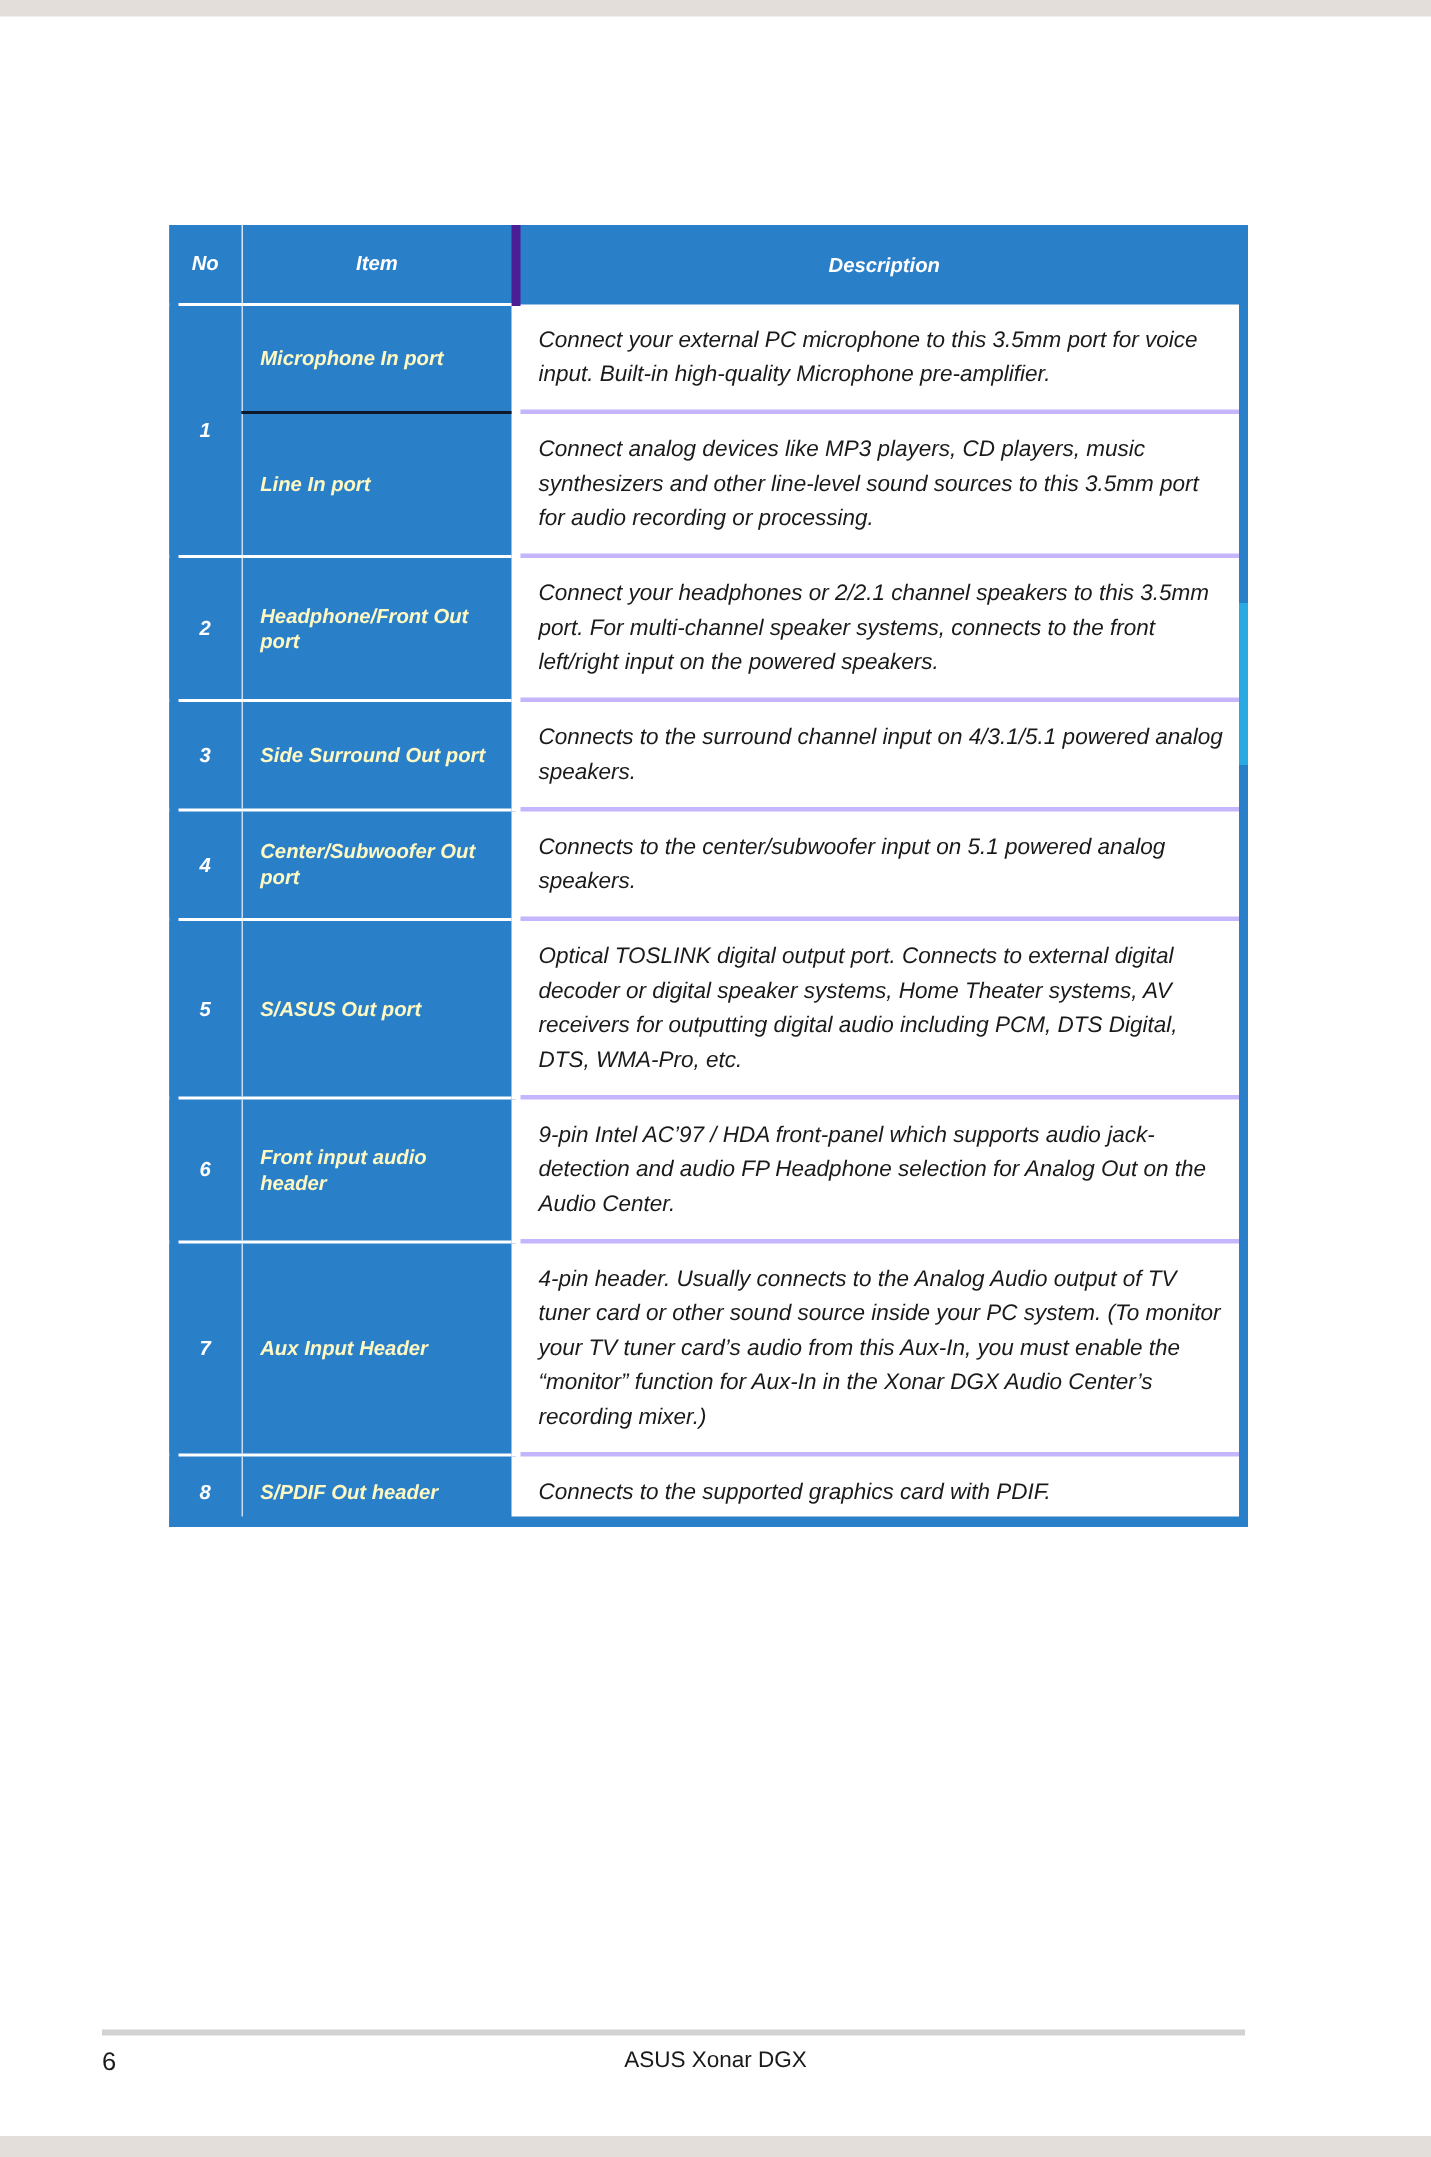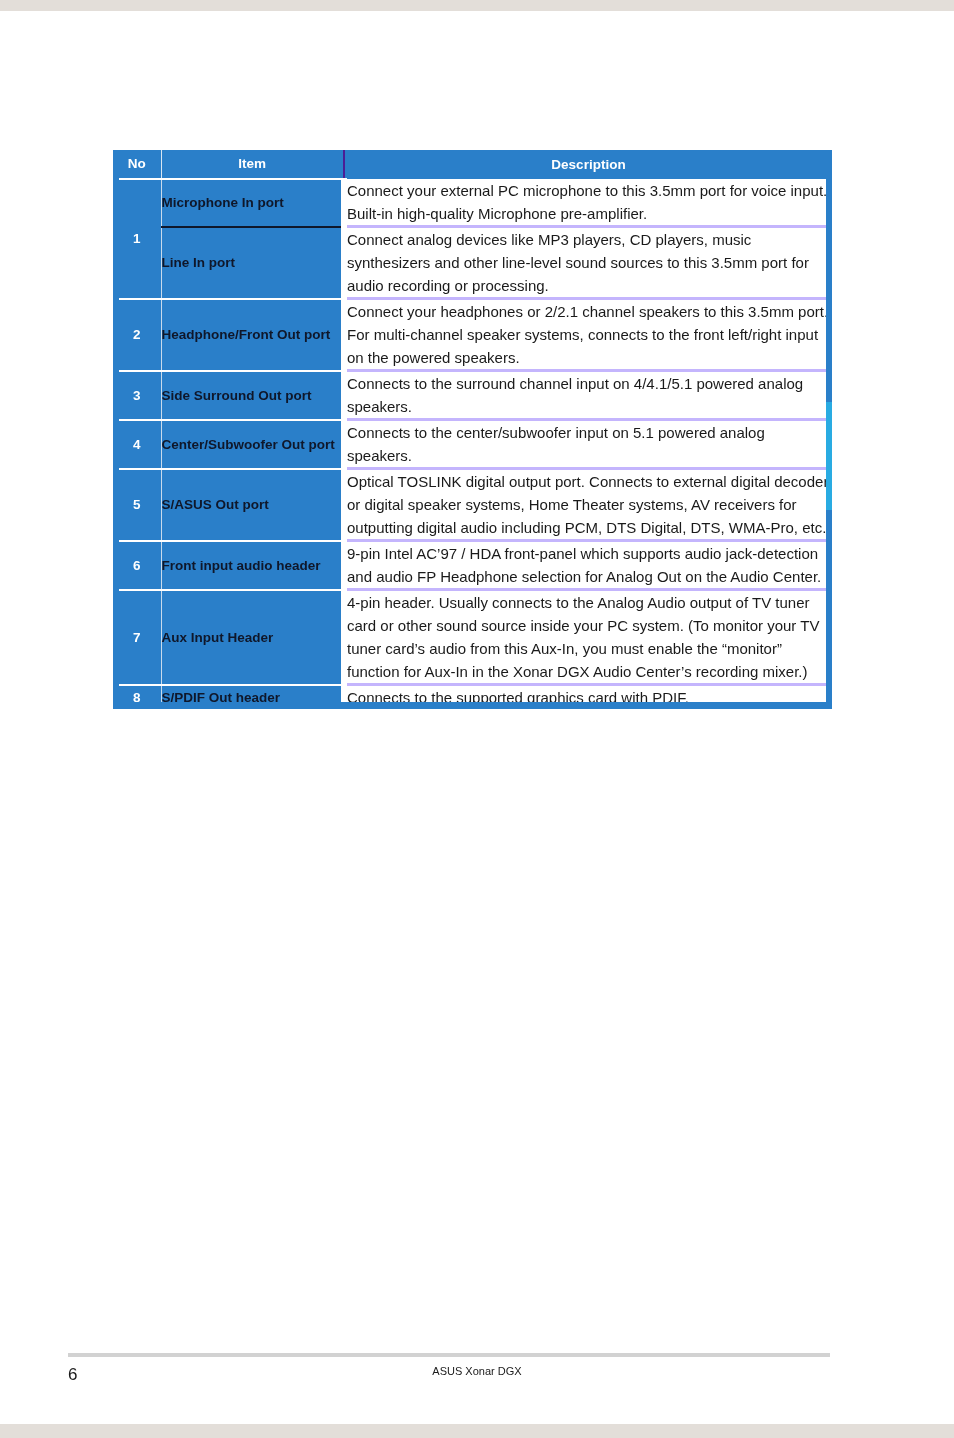--- a/index.html
+++ b/index.html
@@ -41,58 +41,59 @@
     width: 719px;
   }
   .spec-table {
     width: 719px;
     border-collapse: collapse;
     table-layout: fixed;
     background: #2a7fc9;
     border: 0;
   }
   .spec-table td, .spec-table th {
-    padding: 0;
+    padding: 12px;
     margin: 0;
     vertical-align: middle;
+    font-style: italic;
   }
 
   col.c-no   { width: 48px; }
   col.c-item { width: 183px; }
   col.c-desc { width: 488px; }
 
   
   .hdr-cell {
     background: #2a7fc9;
     color: #ffffff;
     font-size: 13.5px;
     font-weight: bold;
     height: 28px;
     line-height: 28px;
     box-sizing: border-box;
   }
   .hdr-no   { padding-left: 11px; border-right: 1px solid #d9e6f2; }
-  .hdr-item { padding-left: 12px; border-right: 2px solid #4c1d95; }
+  .hdr-item { padding-left: 12px; border-right: 6px solid #4c1d95; }
   .hdr-desc { padding-left: 11px; }
 
   
   .no-cell {
     background: #2a7fc9;
     color: #ffffff;
     font-size: 13.5px;
     font-weight: bold;
     text-align: center;
     border-top: 2px solid #ffffff;
     border-right: 1px solid #c9dbec;
     box-sizing: border-box;
   }
 
   .item-cell {
     background: #2a7fc9;
-    color: #0f172a;
+    color: #fef9c3;
     font-size: 13.5px;
     font-weight: bold;
     padding: 8px 8px 8px 12px;
     line-height: 17px;
     border-top: 2px solid #ffffff;
     border-right: 6px solid #ffffff;
     box-sizing: border-box;
   }
   .item-cell.thin-top { border-top: 2px solid #0f172a; }
 
@@ -141,21 +142,21 @@
     top: 1365px;
     font-size: 17px;
     color: #1a1a1a;
   }
   .footer-title {
     position: absolute;
     left: 0;
     top: 1365px;
     width: 954px;
     text-align: center;
-    font-size: 11px;
+    font-size: 15px;
     color: #1a1a1a;
   }
 </style>
 </head>
 <body>
 
 <div class="page-band top"></div>
 <div class="page-band bottom"></div>
 
 <div class="page-body">
@@ -193,21 +194,21 @@
 
         <tr>
           <td class="no-cell">2</td>
           <td class="item-cell">Headphone/Front Out port</td>
           <td class="desc-cell">Connect your headphones or 2/2.1 channel speakers to this 3.5mm port. For multi-channel speaker systems, connects to the front left/right input on the powered speakers.</td>
         </tr>
 
         <tr>
           <td class="no-cell">3</td>
           <td class="item-cell">Side Surround Out port</td>
-          <td class="desc-cell">Connects to the surround channel input on 4/4.1/5.1 powered analog speakers.</td>
+          <td class="desc-cell">Connects to the surround channel input on 4/3.1/5.1 powered analog speakers.</td>
         </tr>
 
         <tr>
           <td class="no-cell">4</td>
           <td class="item-cell">Center/Subwoofer Out port</td>
           <td class="desc-cell">Connects to the center/subwoofer input on 5.1 powered analog speakers.</td>
         </tr>
 
         <tr>
           <td class="no-cell">5</td>

